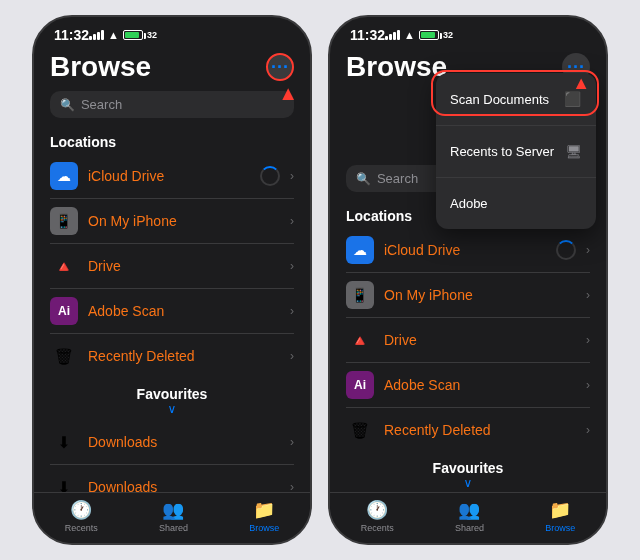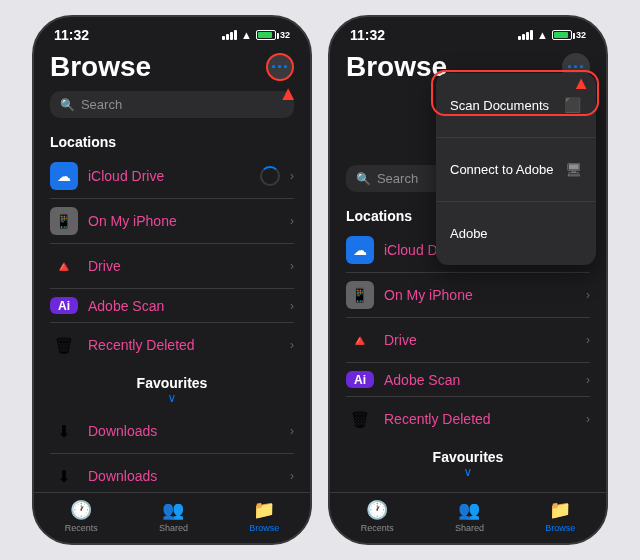--- a/index.html
+++ b/index.html
@@ -23,21 +23,20 @@
       border: 2px solid #3a3a3c;
       overflow: hidden;
       position: relative;
       display: flex;
       flex-direction: column;
     }
 
     
     .status-bar {
       display: flex;
-      justify-content: space-between;
       align-items: center;
       padding: 10px 20px 4px;
       color: #fff;
       font-size: 12px;
       font-weight: 600;
     }
     .status-time { font-size: 14px; font-weight: 700; }
     .status-icons { display: flex; align-items: center; gap: 4px; }
     .signal-bars { display: flex; align-items: flex-end; gap: 1px; }
     .signal-bar { background: white; width: 3px; border-radius: 1px; }
@@ -108,21 +107,21 @@
     
     .list-item {
       display: flex;
       align-items: center;
       padding: 8px 16px;
       gap: 10px;
       cursor: pointer;
     }
     .item-label {
       flex: 1;
-      color: #ec4899;
+      color: #f97316;
       font-size: 14px;
     }
     .item-chevron { color: #636366; font-size: 12px; }
 
     
     .spinner-circle {
       width: 20px; height: 20px;
       border: 2px solid #3a3a3c;
       border-top: 2px solid #007aff;
       border-radius: 50%;
@@ -185,22 +184,22 @@
     .drive-icon {
       width: 28px; height: 28px;
       background: transparent;
       border-radius: 6px;
       display: flex;
       align-items: center;
       justify-content: center;
       font-size: 16px;
     }
     .adobe-icon {
-      width: 28px; height: 17px;
-      background: #6d28d9;
+      width: 28px; height: 28px;
+      background: #701a75;
       border-radius: 6px;
       display: flex;
       align-items: center;
       justify-content: center;
       font-size: 12px;
       color: white;
       font-weight: 700;
     }
     .trash-icon {
       width: 28px; height: 28px;
@@ -230,21 +229,21 @@
       border-radius: 12px;
       width: 160px;
       z-index: 100;
       overflow: hidden;
       box-shadow: 0 8px 24px rgba(0,0,0,0.5);
     }
     .dropdown-item {
       display: flex;
       align-items: center;
       justify-content: space-between;
-      padding: 24px 14px;
+      padding: 18px 14px;
       color: #fff;
       font-size: 13px;
       cursor: pointer;
       border-bottom: 1px solid #3a3a3c;
     }
     .dropdown-item:last-child { border-bottom: none; }
 
     
     .dropdown-red-box {
       position: absolute;
@@ -399,21 +398,21 @@
       <span style="color:#007aff;font-size:18px;font-weight:900;line-height:1">···</span>
     </div>
   </div>
 
   <div class="dropdown-menu">
     <div class="dropdown-item">
       <span>Scan Documents</span>
       <span style="font-size:14px;color:#8e8e93;">⬛</span>
     </div>
     <div class="dropdown-item">
-      <span>Connect to Adobe</span>
+      <span>Recents to Server</span>
       <span style="font-size:13px;color:#8e8e93;">🖥</span>
     </div>
     <div class="dropdown-item">
       <span>Adobe</span>
     </div>
   </div>
 
   <div class="dropdown-red-box"></div>
 
   <div style="position:absolute;right:16px;top:56px;color:#ff3b30;font-size:18px;z-index:105;pointer-events:none;transform:rotate(0deg);">▲</div>

